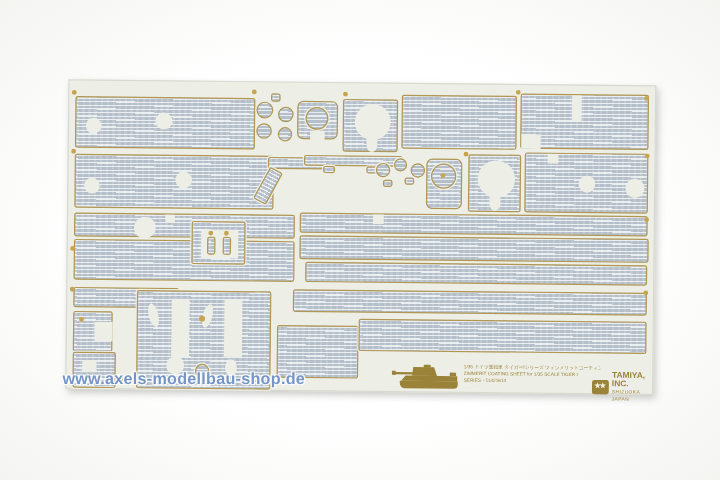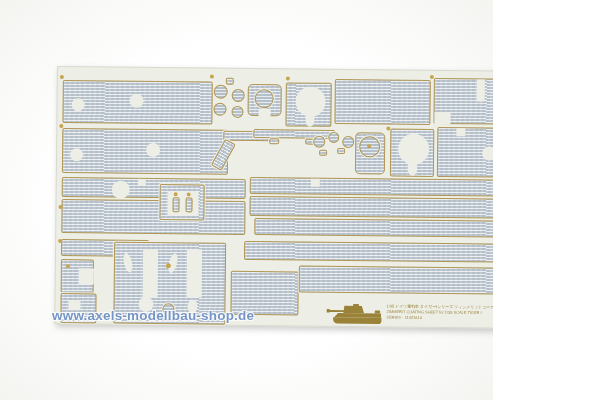--- a/index.html
+++ b/index.html
@@ -1,17 +1,17 @@
 <!DOCTYPE html>
 <html><head>
 <meta charset="utf-8">
 <style>
   html,body{margin:0;padding:0;}
   .stage{
-    position:relative;width:493px;height:400px;overflow:hidden;
+    position:relative;width:600px;height:400px;overflow:hidden;
     background:radial-gradient(ellipse at center,#ffffff 55%,#f4f4f1 100%);
     font-family:"Liberation Sans", sans-serif;
   }
   
   .sheet{
     position:absolute;left:57px;top:66px;width:488px;height:256px;
     background:#edefe7;border:1px solid #d9dacf;
     transform:rotate(0.6deg);transform-origin:top left;
     box-shadow:2px 3px 6px rgba(110,110,105,.35);
   }

